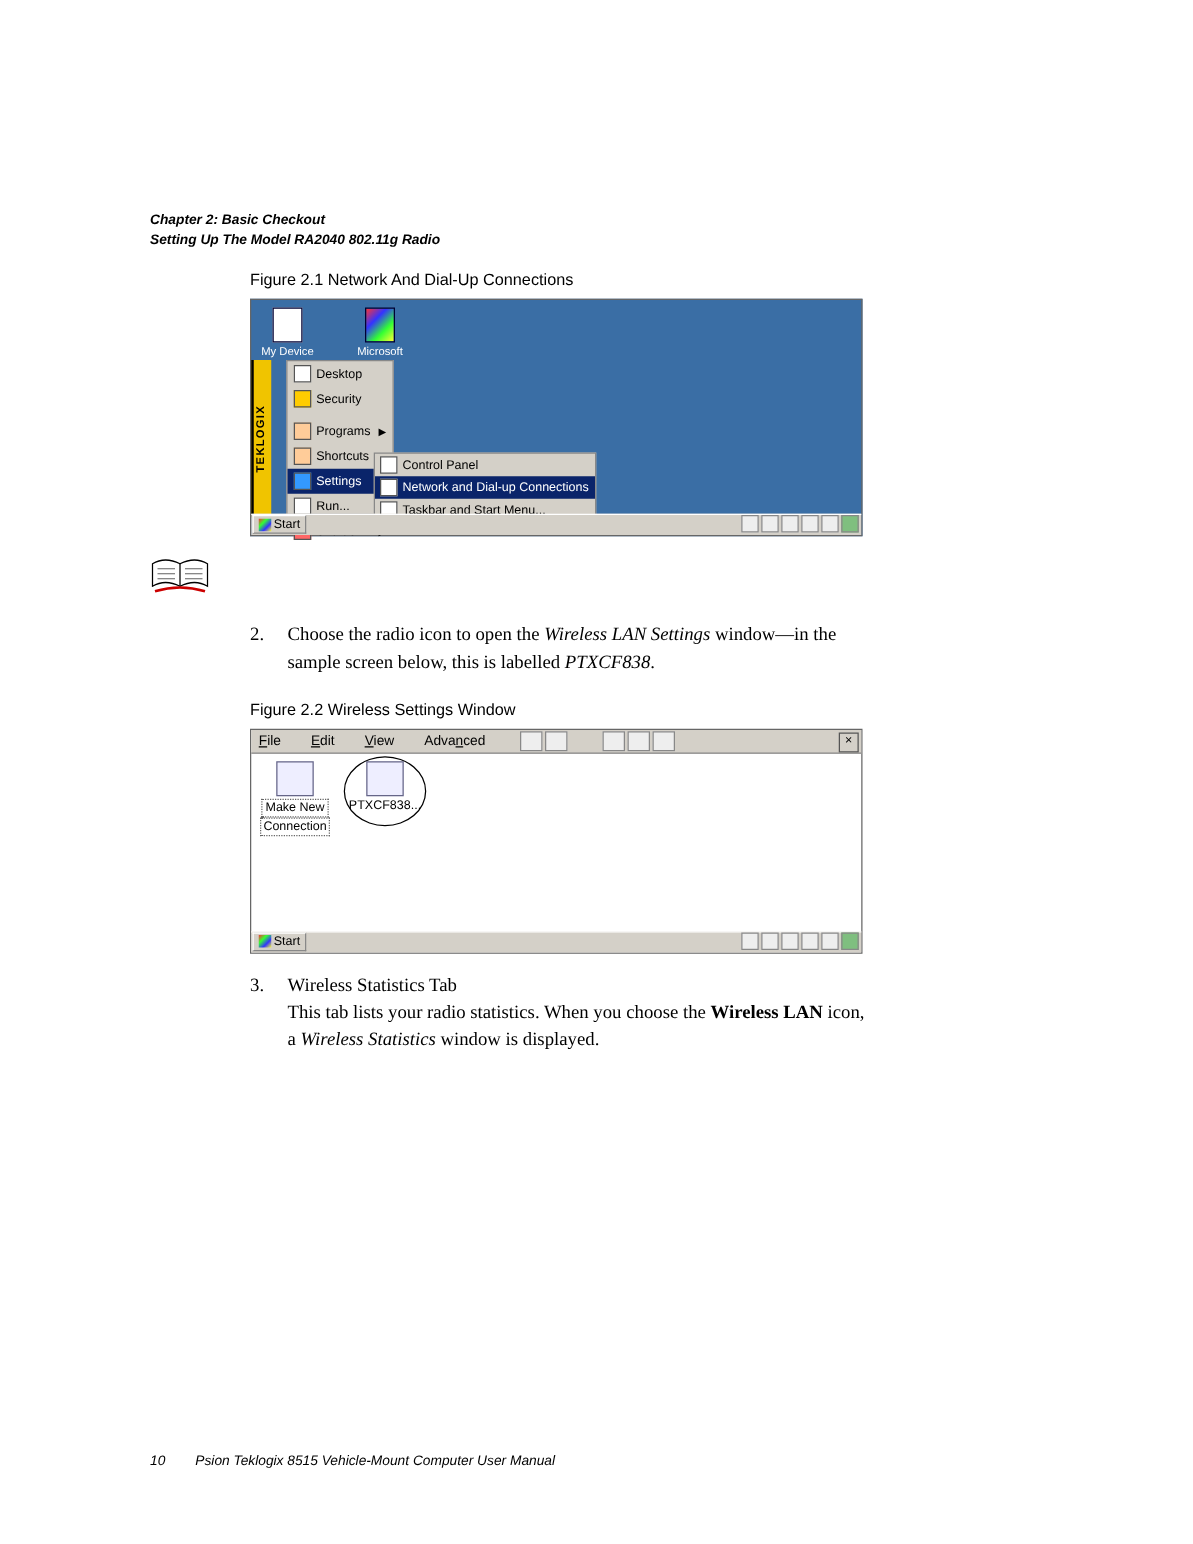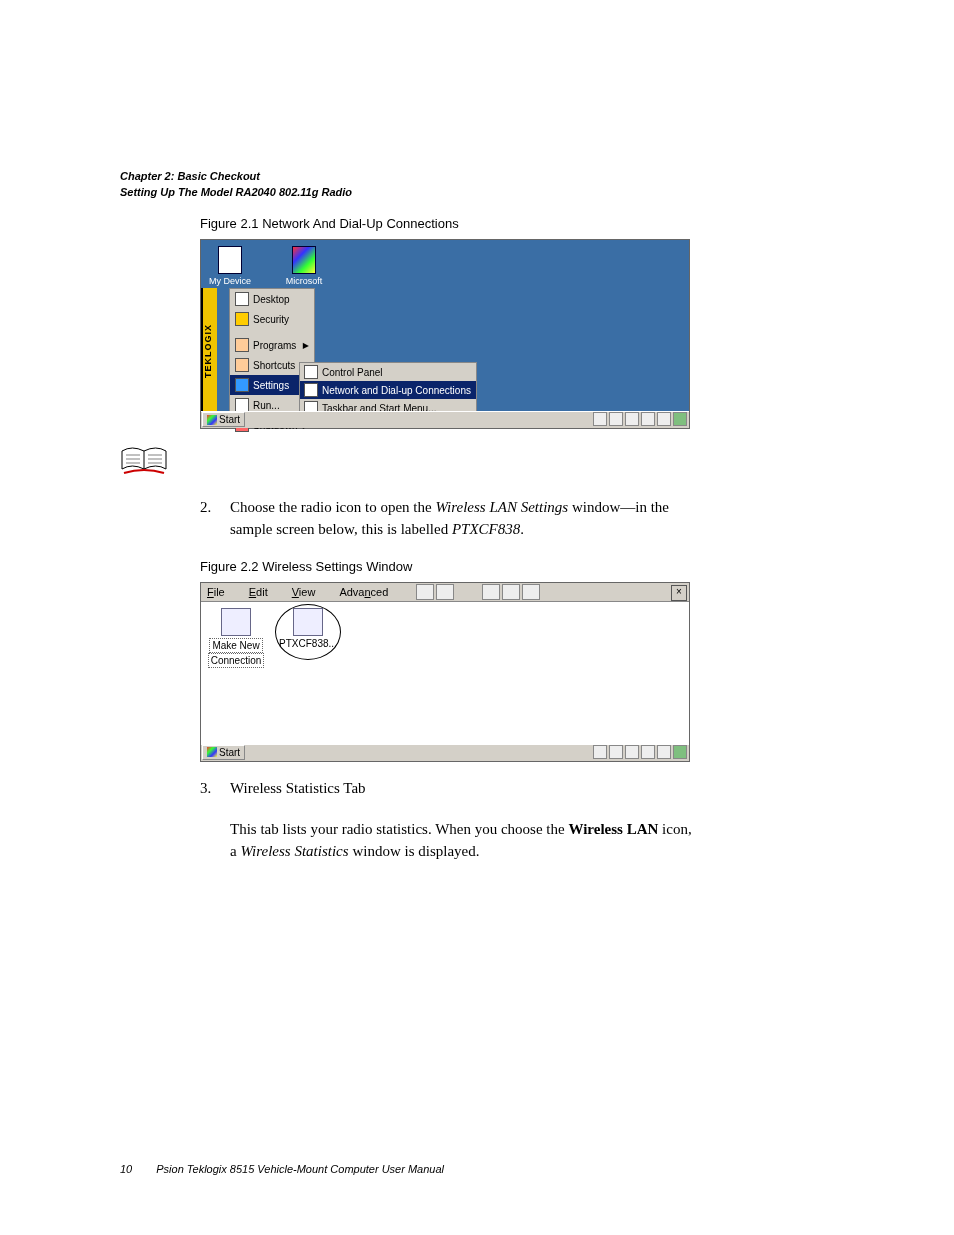--- a/index.html
+++ b/index.html
@@ -339,21 +339,21 @@
         <span></span>
         <span class="last"></span>
       </div>
     </div>
   </div>
 
   <div class="step" style="margin-top:16px;">
     <div class="num">3.</div>
     <div class="txt">
       <div>Wireless Statistics Tab</div>
-      <div style="margin-top:20px;">
+      <div style="margin-top:0;">
         <span>This tab lists your radio statistics. When you choose the </span><span class="bold">Wireless LAN</span><span> icon, a </span><span class="ital">Wireless Statistics</span><span> window is displayed.</span>
       </div>
     </div>
   </div>
 
   <div class="footer">
     <span class="pn">10</span>
     <span>Psion Teklogix 8515 Vehicle-Mount Computer User Manual</span>
   </div>
 

